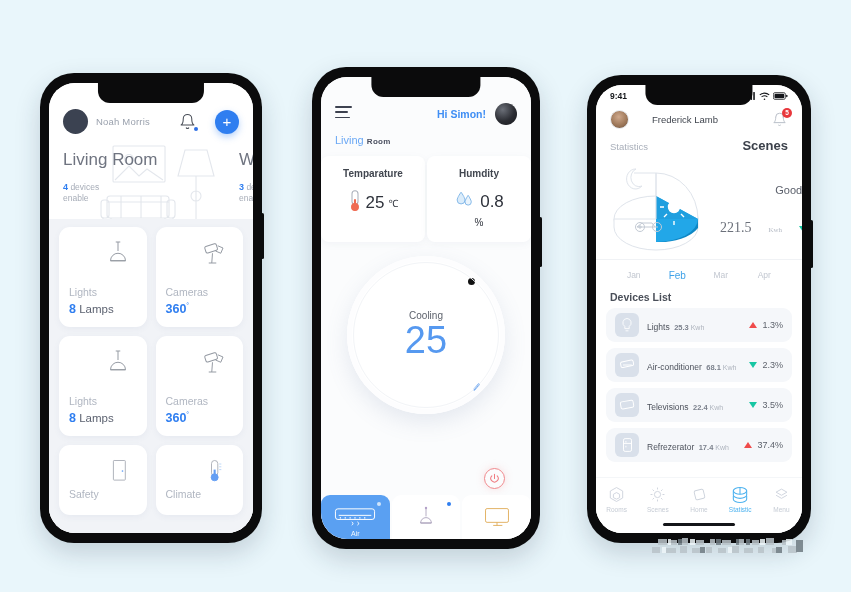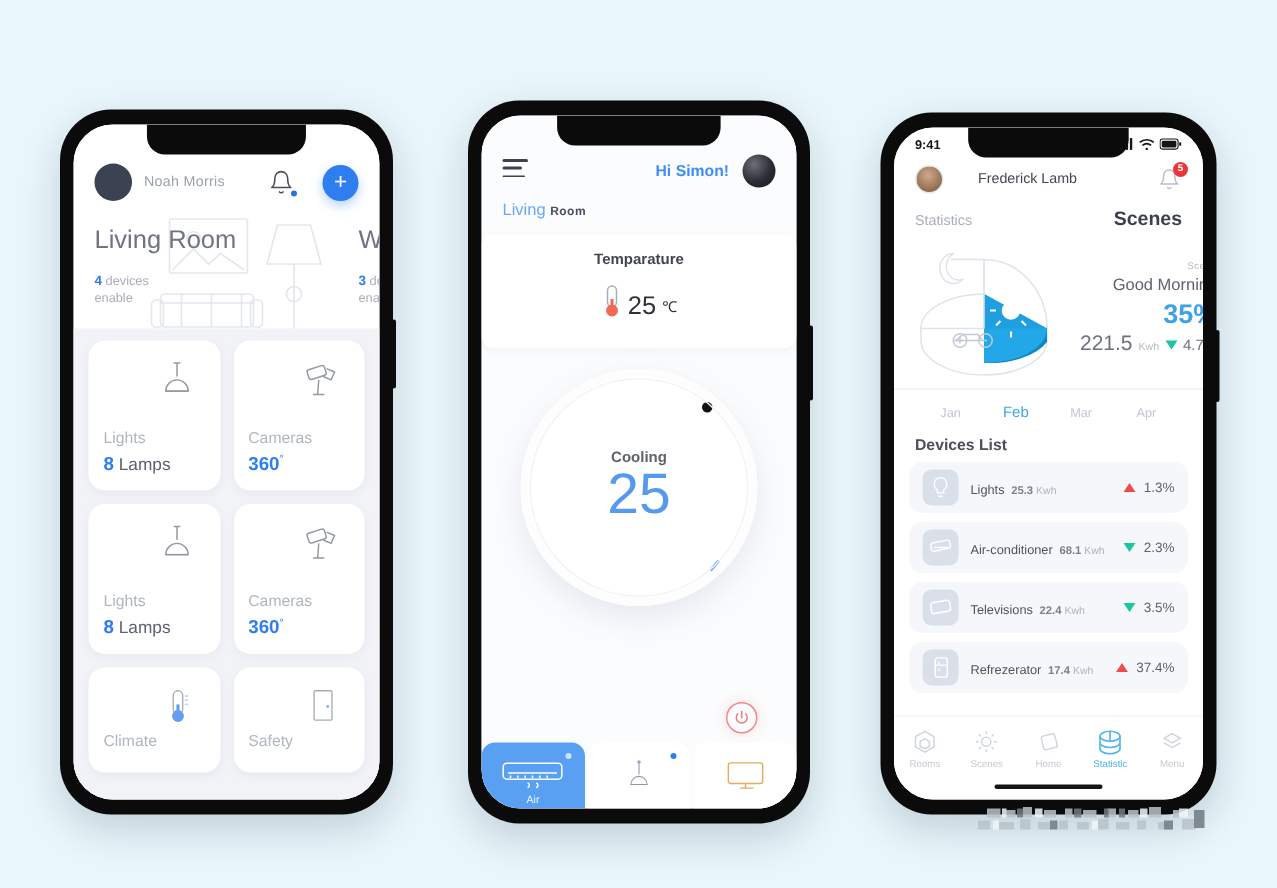--- a/index.html
+++ b/index.html
@@ -108,21 +108,21 @@
   .dial {
     width: 158px; height: 158px; border-radius: 50%;
     background: #fff; position: relative;
     box-shadow: 0 8px 22px rgba(110,130,165,.16), inset 0 0 0 5px #fdfdfe;
     display: flex; flex-direction: column; align-items: center; justify-content: center;
   }
   .dial::after {
     content:""; position: absolute; inset: 6px; border-radius: 50%;
     border: 1px solid #f2f4f7;
   }
-  .dial-label { font-size: 10px; color: #5d626c; font-weight: 700; z-index: 2; }
+  .dial-label { font-size: 10px; color: #5d626c; font-weight: 400; z-index: 2; }
   .dial-val { font-size: 38px; color: #5699f0; font-weight: 300; line-height: 1.05; z-index: 2; }
   .dial-knob { position: absolute; top: 22px; right: 30px; width: 7px; height: 7px; border-radius: 50%; background: #111; }
   .dial-tick { position: absolute; bottom: 26px; right: 24px; width: 9px; height: 2px; background: #5699f0; transform: rotate(-48deg); border-radius: 2px; }
   .power-btn {
     position: absolute; right: 26px; bottom: 6px; width: 21px; height: 21px;
     border-radius: 50%; border: 1.4px solid #f0888c; display: flex; align-items: center; justify-content: center;
     cursor: pointer; box-shadow: 0 0 8px rgba(240,136,140,.25);
   }
   .p2-tabs { display: flex; gap: 2px; padding: 0 0 0 0; }
   .p2-tab { flex: 1; height: 44px; border-radius: 9px 9px 0 0; position: relative; display: flex; align-items: center; justify-content: center; cursor: pointer; }
@@ -146,21 +146,21 @@
   .badge { position: absolute; top: -4px; right: -4px; min-width: 10px; height: 10px; border-radius: 50%; background: #e8373c; color: #fff; font-size: 6.5px; font-weight: 700; display: flex; align-items: center; justify-content: center; }
   .p3-titles { padding: 9px 14px 0 14px; display: flex; align-items: baseline; gap: 6px; justify-content: space-between; }
   .p3-titles .t1 { font-size: 9.5px; color: #a9afba; }
   .p3-titles .t2 { font-size: 13px; color: #3b404a; font-weight: 700; }
   .scene-row { display: flex; padding: 4px 14px 0 14px; align-items: center; }
   .pie-box { width: 110px; height: 96px; position: relative; flex: 0 0 auto; }
   .scene-info { flex: 1; text-align: right; padding-right: 2px; }
   .scene-info .cap { font-size: 6.5px; color: #b4bac4; letter-spacing: .3px; }
   .scene-info .nm { font-size: 11px; color: #5c616c; margin-top: 3px; }
   .scene-info .pct { font-size: 18px; color: #3fa2e8; font-weight: 600; margin-top: 3px; }
-  .kwh-row { display: flex; align-items: baseline; justify-content: flex-end; gap: 4px; margin-top: 0; }
+  .kwh-row { display: flex; align-items: baseline; justify-content: flex-end; gap: 17px; margin-top: 0; font-family: Liberation Serif, serif; }
   .kwh-row .kv { font-size: 14px; color: #6b707a; }
   .kwh-row .ku { font-size: 7px; color: #b4bac4; }
   .kwh-row .dl { font-size: 10px; color: #6b707a; }
   .tri-down { width: 0; height: 0; border-left: 4px solid transparent; border-right: 4px solid transparent; border-top: 6px solid #17c6a3; }
   .tri-up { width: 0; height: 0; border-left: 4px solid transparent; border-right: 4px solid transparent; border-bottom: 6px solid #ef4b4b; }
   .months { display: flex; padding: 10px 16px 8px 16px; border-top: 1px solid #f0f2f5; margin-top: 6px; }
   .months div { flex: 1; text-align: center; font-size: 8.5px; color: #c2c7d0; cursor: pointer; }
   .months div.on { color: #3fa2e8; font-size: 10px; font-weight: 500; }
   .dev-title { padding: 2px 25px 5px 14px; font-size: 10.5px; color: #4a4f59; font-weight: 600; }
   .dev-list { padding: 0 10px; flex: 1; overflow: hidden; }
@@ -300,37 +300,37 @@
               </span>
               <div class="tile-name">Cameras</div>
               <div class="tile-val">
                 <b>360</b><sup>°</sup>
               </div>
             </div>
 
             <div class="tile" style="height:70px">
               <span class="tile-ico">
                 <svg width="28" height="28" viewBox="0 0 40 40" fill="none" stroke="#8b919c" stroke-width="1.3">
+                  <rect x="12" y="5" width="17" height="28" rx="1"></rect>
+                  <circle cx="25" cy="20" r="1.2" fill="#2f7ef0" stroke="none"></circle>
+                </svg>
+              </span>
+              <div class="tile-name">Safety</div>
+            </div>
+
+            <div class="tile" style="height:70px">
+              <span class="tile-ico">
+                <svg width="28" height="28" viewBox="0 0 40 40" fill="none" stroke="#8b919c" stroke-width="1.3">
                   <rect x="15" y="5" width="9" height="22" rx="4.5"></rect>
                   <circle cx="19.5" cy="29" r="5" fill="#2f7ef0" stroke="#2f7ef0"></circle>
                   <path d="M19.5 18v9" stroke="#2f7ef0" stroke-width="3"></path>
                   <path d="M26 10h3M26 14h3M26 18h3" stroke="#9fc4f5"></path>
                 </svg>
               </span>
               <div class="tile-name">Climate</div>
-            </div>
-
-            <div class="tile" style="height:70px">
-              <span class="tile-ico">
-                <svg width="28" height="28" viewBox="0 0 40 40" fill="none" stroke="#8b919c" stroke-width="1.3">
-                  <rect x="12" y="5" width="17" height="28" rx="1"></rect>
-                  <circle cx="25" cy="20" r="1.2" fill="#2f7ef0" stroke="none"></circle>
-                </svg>
-              </span>
-              <div class="tile-name">Safety</div>
             </div>
 
           </div>
         </div>
       </div>
     </div>
     <div class="side-btn" style="top:140px;height:46px"></div>
   </div>
 
   <div class="phone" id="phone2">
@@ -360,20 +360,33 @@
               <span>
                 <svg width="14" height="24" viewBox="0 0 16 28" fill="none" stroke="#a9afba" stroke-width="1.2">
                   <rect x="4.5" y="2" width="7" height="16" rx="3.5"></rect>
                   <circle cx="8" cy="21" r="4" fill="#ef6b53" stroke="#ef6b53"></circle>
                   <path d="M8 12v9" stroke="#ef6b53" stroke-width="2.4"></path>
                 </svg>
               </span>
               <span class="big">25</span>
               <span class="unit">℃</span>
             </div>
+          </div>
+          <div class="p2-card">
+            <h4>Humdity</h4>
+            <div class="row">
+              <span>
+                <svg width="22" height="22" viewBox="0 0 28 28" fill="none" stroke="#7fb6e8" stroke-width="1.2">
+                  <path d="M9 4c0 0-5 7-5 10a5 5 0 0010 0c0-3-5-10-5-10z" fill="#dbecfa"></path>
+                  <path d="M18 8c0 0-4 6-4 8.5a4 4 0 008 0C22 14 18 8 18 8z" fill="#eaf4fc"></path>
+                </svg>
+              </span>
+              <span class="big">0.8</span>
+            </div>
+            <div class="unit" style="margin-top:2px">%</div>
           </div>
         </div>
 
         <div class="dial-wrap">
           <div class="dial">
             <div class="dial-label">Cooling</div>
             <div class="dial-val">25</div>
             <span class="dial-knob"></span>
             <span class="dial-tick"></span>
           </div>

